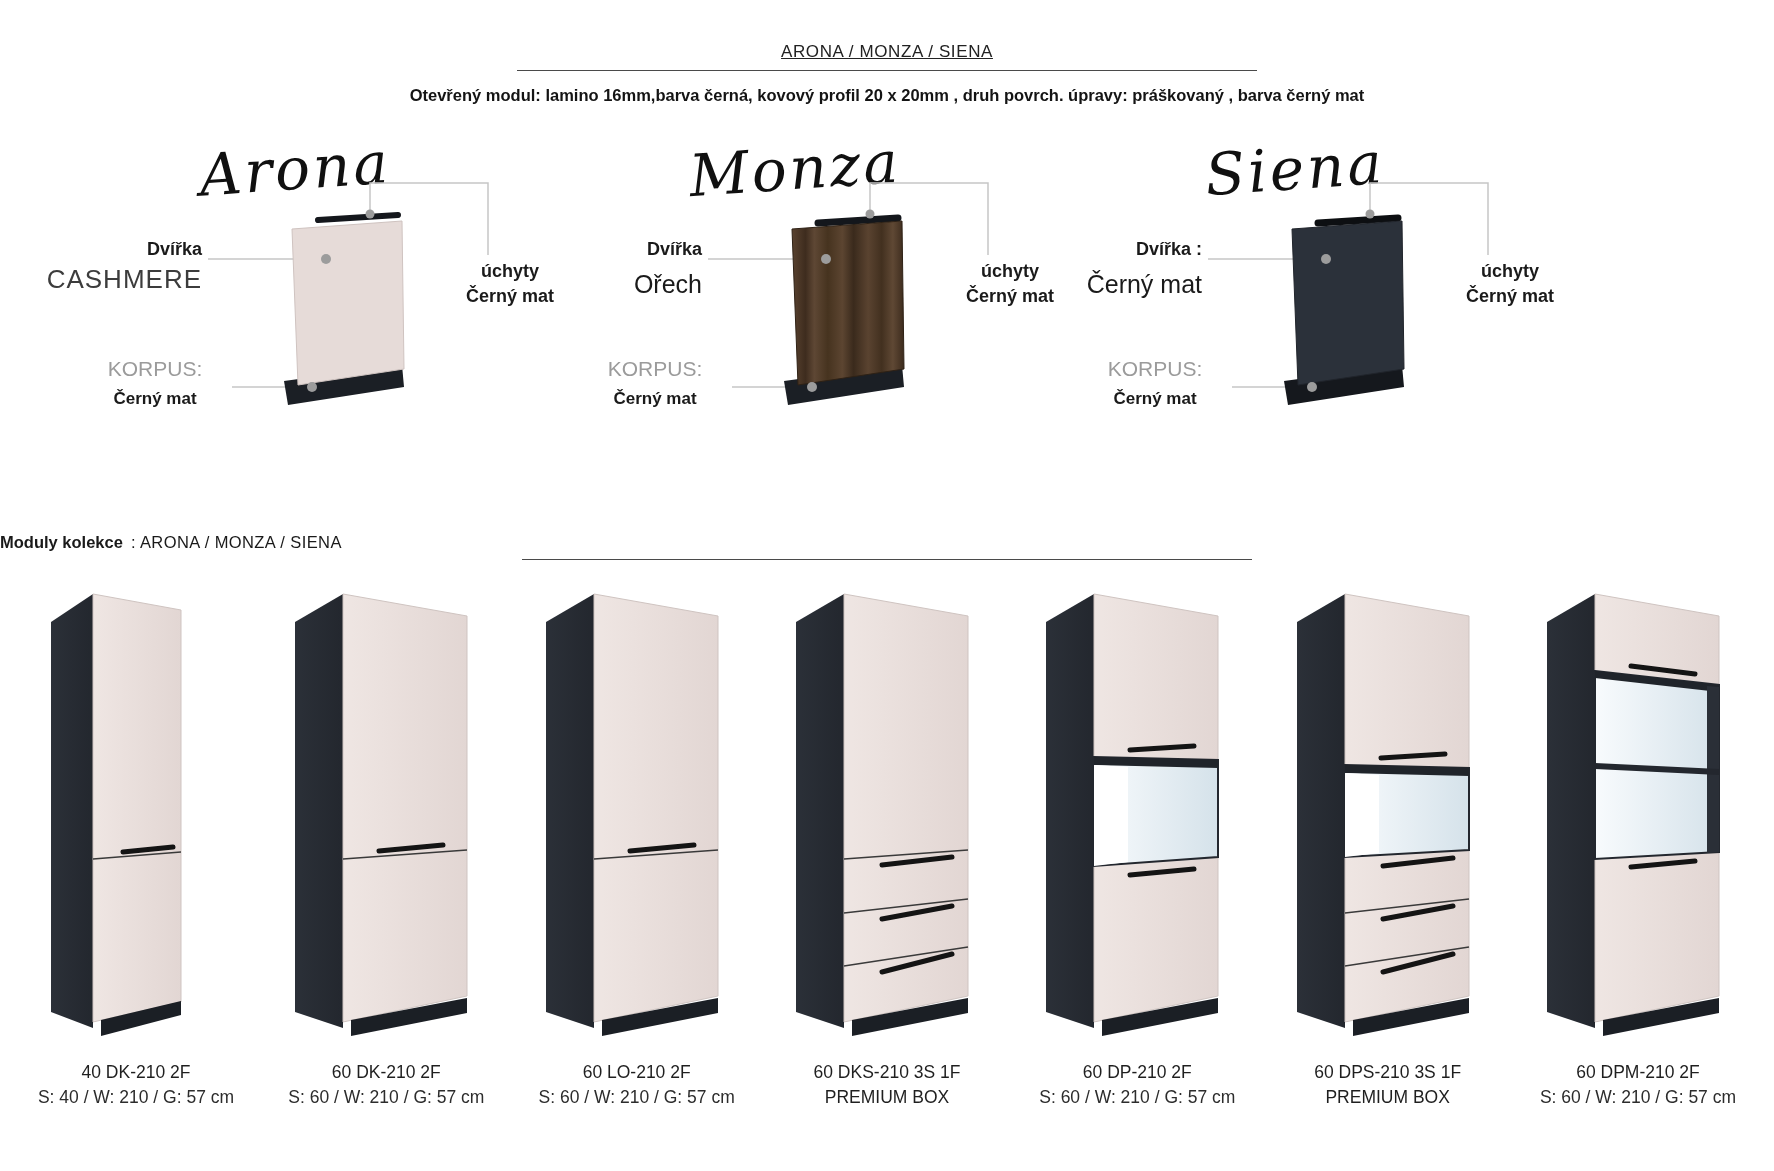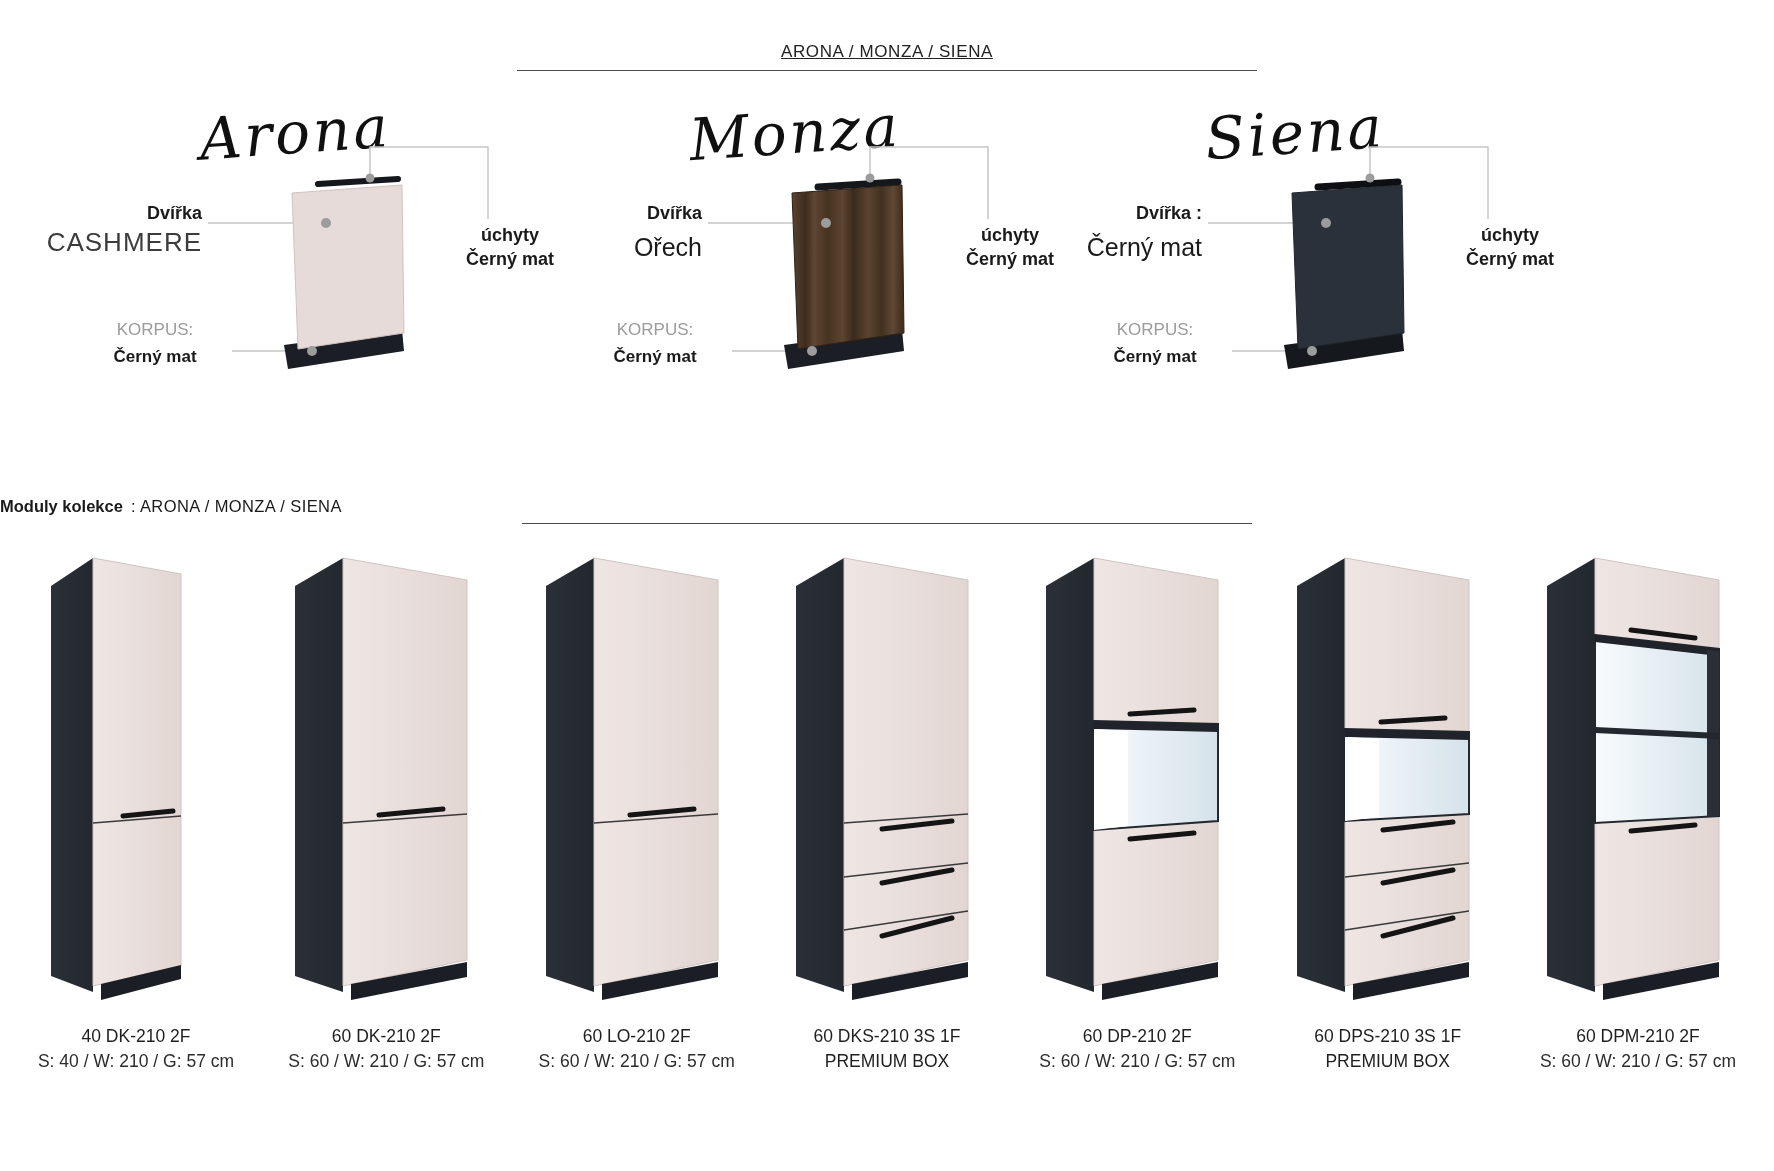--- a/index.html
+++ b/index.html
@@ -19,21 +19,21 @@
                  font-family:"DejaVu Serif", serif; font-style:italic; font-weight:400;
                  font-size:58px; letter-spacing:3px; color:#101010; transform:rotate(-4deg); }
   .v-svg { position:absolute; inset:0; }
   .v-label { position:absolute; line-height:1.35; }
   .lab-dvirka { top:96px; right:378px; width:210px; text-align:right; }
   .lab-dvirka .l1 { font-weight:bold; font-size:18px; }
   .val-light { font-size:26px; font-weight:400; color:#3c3c3c; letter-spacing:1px; }
   .val-bold  { font-size:25px; font-weight:normal; }
   .lab-uchyty { top:118px; left:345px; width:170px; text-align:center; font-weight:bold; font-size:18px; }
   .lab-korpus { top:214px; left:0; width:150px; text-align:center; }
-  .lab-korpus .l1 { color:#9b9b9b; font-size:17px; font-weight:400; }
+  .lab-korpus .l1 { color:#9b9b9b; font-size:21px; font-weight:400; }
   .lab-korpus .l2 { font-weight:bold; font-size:17px; margin-top:4px; }
 
   
   .modules-heading { margin-top:92px; font-size:16.5px; }
   .modules-heading b { font-weight:bold; }
   .modules-heading span.rest { font-weight:400; margin-left:8px; letter-spacing:.4px; }
   .heading-rule { width:730px; margin:7px auto 0; border-bottom:1.4px solid #4a4a4a; }
   .modules { display:flex; justify-content:space-between; width:1750px; margin:16px 0 0 12px; }
   .module { width:248px; text-align:center; }
   .module svg { display:block; margin:0 auto; }
@@ -70,20 +70,21 @@
       <stop offset="0" stop-color="#f8fbfd"></stop>
         <stop offset="1" stop-color="#d5e2ea"></stop>
     </linearGradient>
   </defs>
 </svg>
 
 <div class="page-title">ARONA / MONZA / SIENA</div>
 <div class="title-rule"></div>
 
 <div class="descr">
+  <div>Otevřený modul: lamino 16mm,barva černá, kovový profil 20 x 20mm , druh povrch. úpravy: práškovaný , barva černý mat</div>
 </div>
 
 <div class="variants">
 
   <div class="variant">
     <div class="script-name">Arona</div>
     <svg class="v-svg" width="500" height="300" viewBox="0 0 500 300">
       <polyline points="290,72 290,42 408,42 408,114" fill="none" stroke="#c6c6c6" stroke-width="1.5"></polyline>
       <line x1="128" y1="118" x2="246" y2="118" stroke="#c6c6c6" stroke-width="1.5"></line>
       <line x1="152" y1="246" x2="232" y2="246" stroke="#c6c6c6" stroke-width="1.5"></line>

